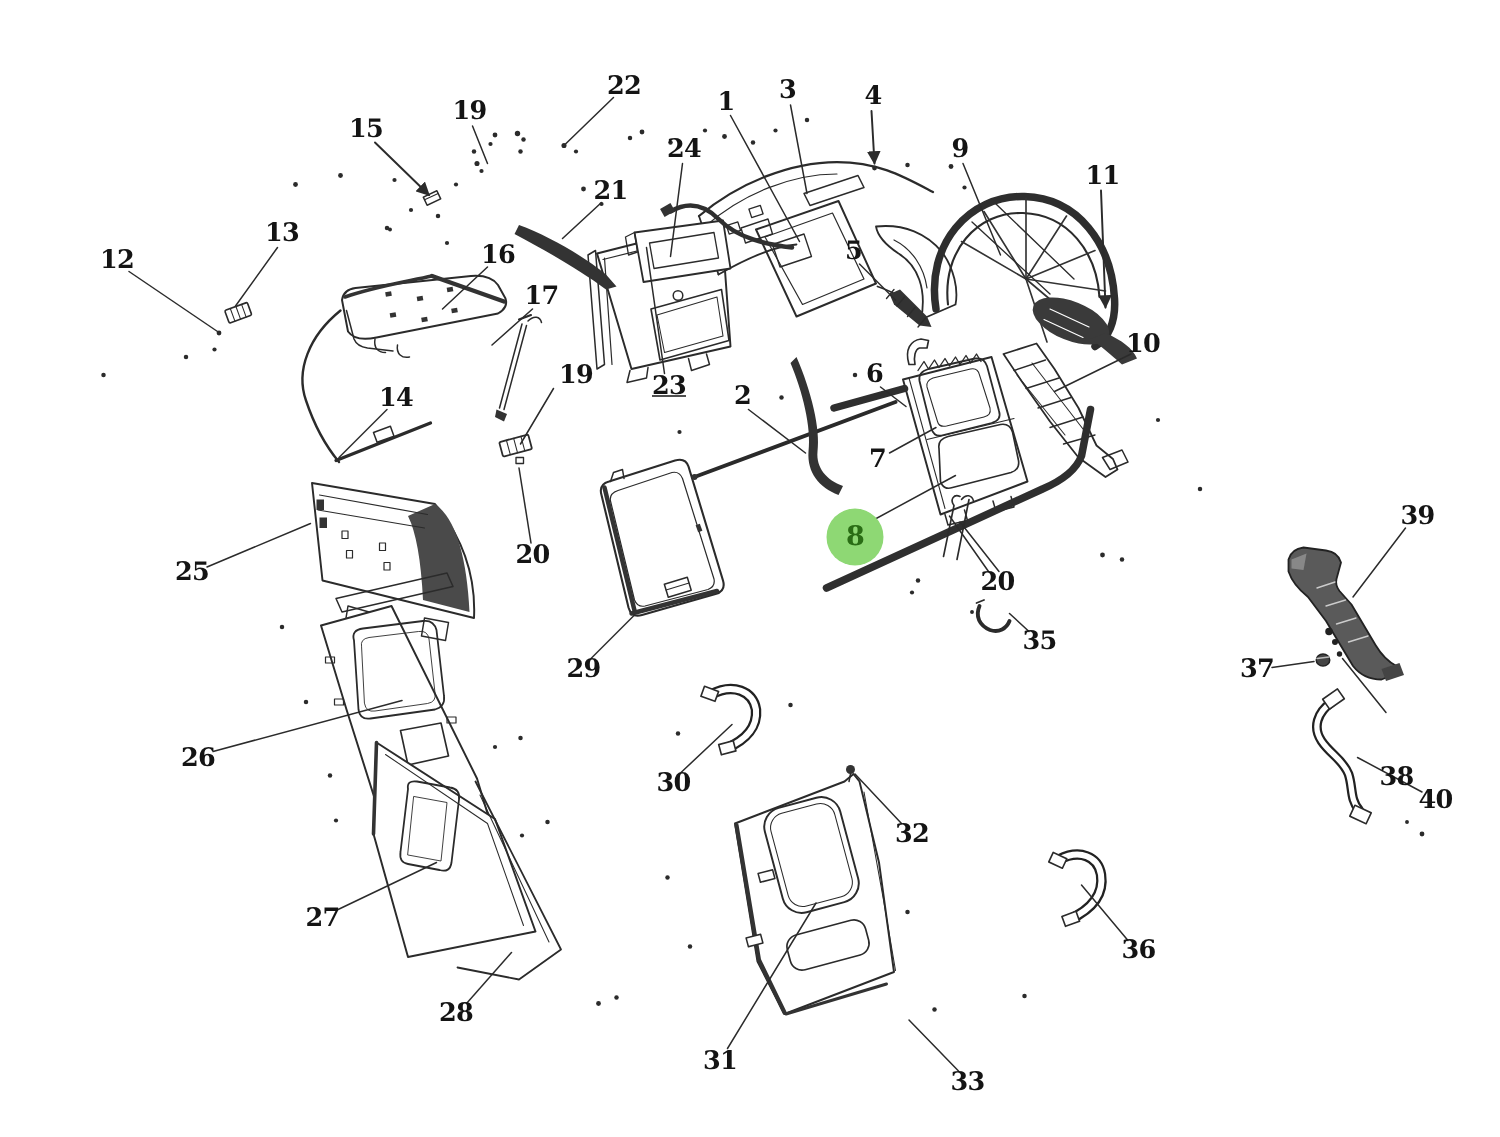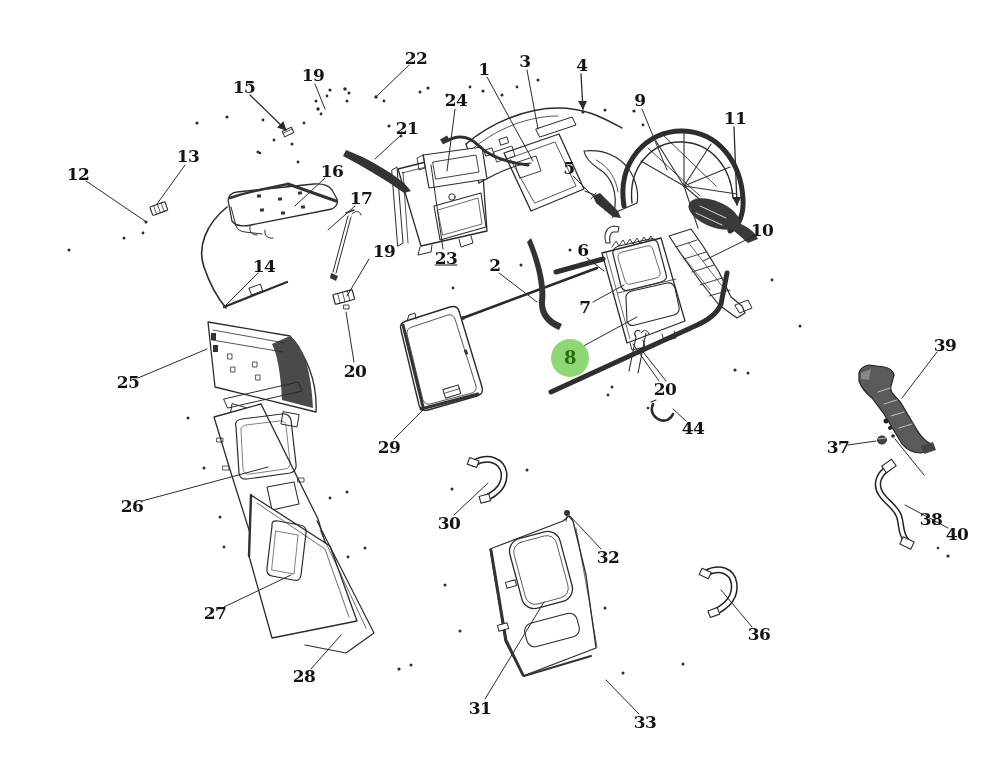--- a/index.html
+++ b/index.html
@@ -419,20 +419,20 @@
       <div class="part-label" style="left: 128px; top: 382px;">25</div>
       <div class="part-label" style="left: 132px; top: 506px;">26</div>
       <div class="part-label" style="left: 215px; top: 613px;">27</div>
       <div class="part-label" style="left: 304px; top: 676px;">28</div>
       <div class="part-label" style="left: 389px; top: 447px;">29</div>
       <div class="part-label" style="left: 449px; top: 523px;">30</div>
       <div class="part-label" style="left: 480px; top: 708px;">31</div>
       <div class="part-label" style="left: 608px; top: 557px;">32</div>
       <div class="part-label" style="left: 645px; top: 722px;">33</div>
       <div class="part-label" style="left: 665px; top: 389px;">20</div>
-      <div class="part-label" style="left: 693px; top: 428px;">44</div>
+      <div class="part-label" style="left: 693px; top: 428px;">35</div>
       <div class="part-label" style="left: 759px; top: 634px;">36</div>
       <div class="part-label" style="left: 838px; top: 447px;">37</div>
       <div class="part-label" style="left: 931px; top: 483px; margin-top: 36px;">38</div>
       <div class="part-label" style="left: 945px; top: 345px;">39</div>
       <div class="part-label" style="left: 957px; top: 534px;">40</div>
     </div>
 </div>
 
 </body></html>

